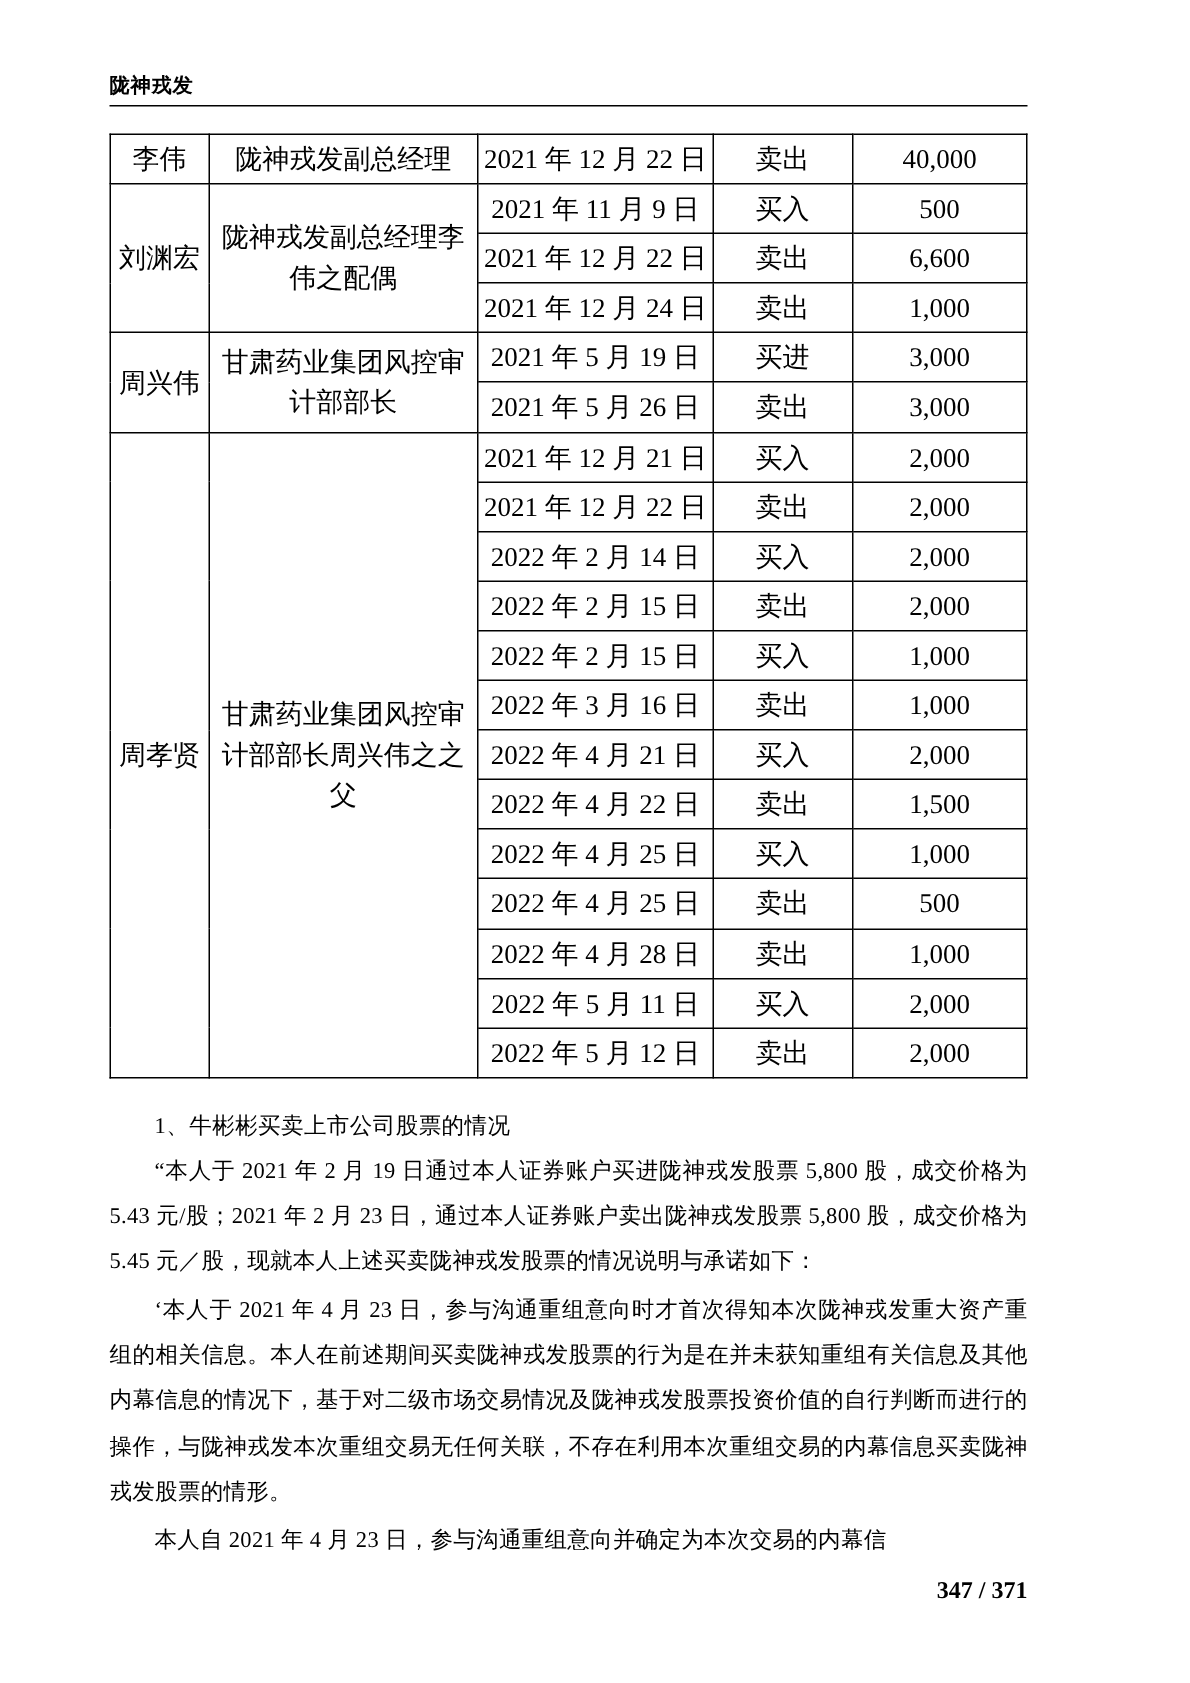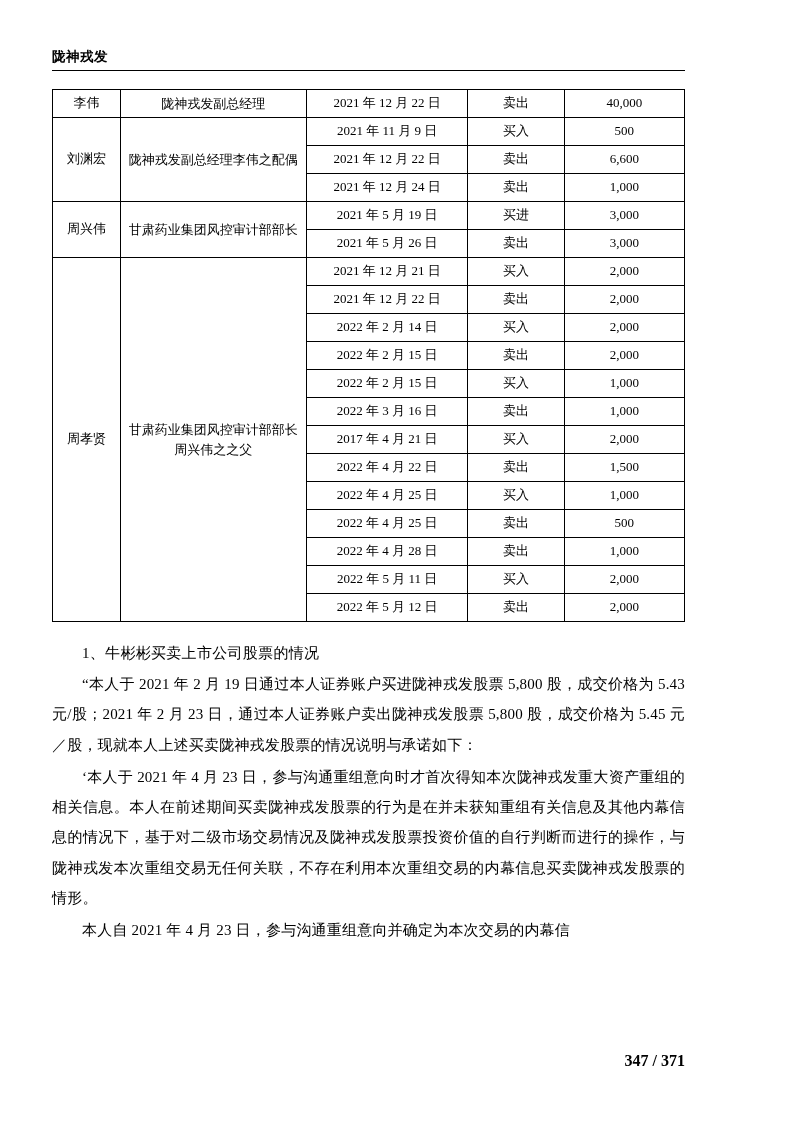--- a/index.html
+++ b/index.html
@@ -14,21 +14,21 @@
     color: #000000;
     position: relative;
     overflow: hidden;
   }
   .page {
     position: absolute;
     left: 0; top: 0;
     width: 793px;
     height: 1122px;
     box-sizing: border-box;
-    padding: 48px 108px 40px 52px;
+    padding: 48px 108px 40px 73px;
   }
   
   .page-header {
     display: flex;
     justify-content: space-between;
     align-items: flex-end;
     font-size: 13.5px;
     padding-bottom: 4px;
     border-bottom: 1px solid #000;
     margin-bottom: 18px;
@@ -39,21 +39,21 @@
   }
   .header-right {
     font-weight: bold;
     font-size: 13px;
     letter-spacing: 0.2px;
   }
   
   table.share-table {
     border-collapse: collapse;
     width: 100%;
-    font-size: 13px;
+    font-size: 18px;
     table-layout: fixed;
   }
   table.share-table td {
     border: 1px solid #000;
     text-align: center;
     vertical-align: middle;
     padding: 3px 2px;
     line-height: 1.45;
     height: 21px;
   }
@@ -172,21 +172,21 @@
           <td>2022 年 2 月 15 日</td>
           <td>买入</td>
           <td>1,000</td>
         </tr>
         <tr>
           <td>2022 年 3 月 16 日</td>
           <td>卖出</td>
           <td>1,000</td>
         </tr>
         <tr>
-          <td>2017 年 4 月 21 日</td>
+          <td>2022 年 4 月 21 日</td>
           <td>买入</td>
           <td>2,000</td>
         </tr>
         <tr>
           <td>2022 年 4 月 22 日</td>
           <td>卖出</td>
           <td>1,500</td>
         </tr>
         <tr>
           <td>2022 年 4 月 25 日</td>

